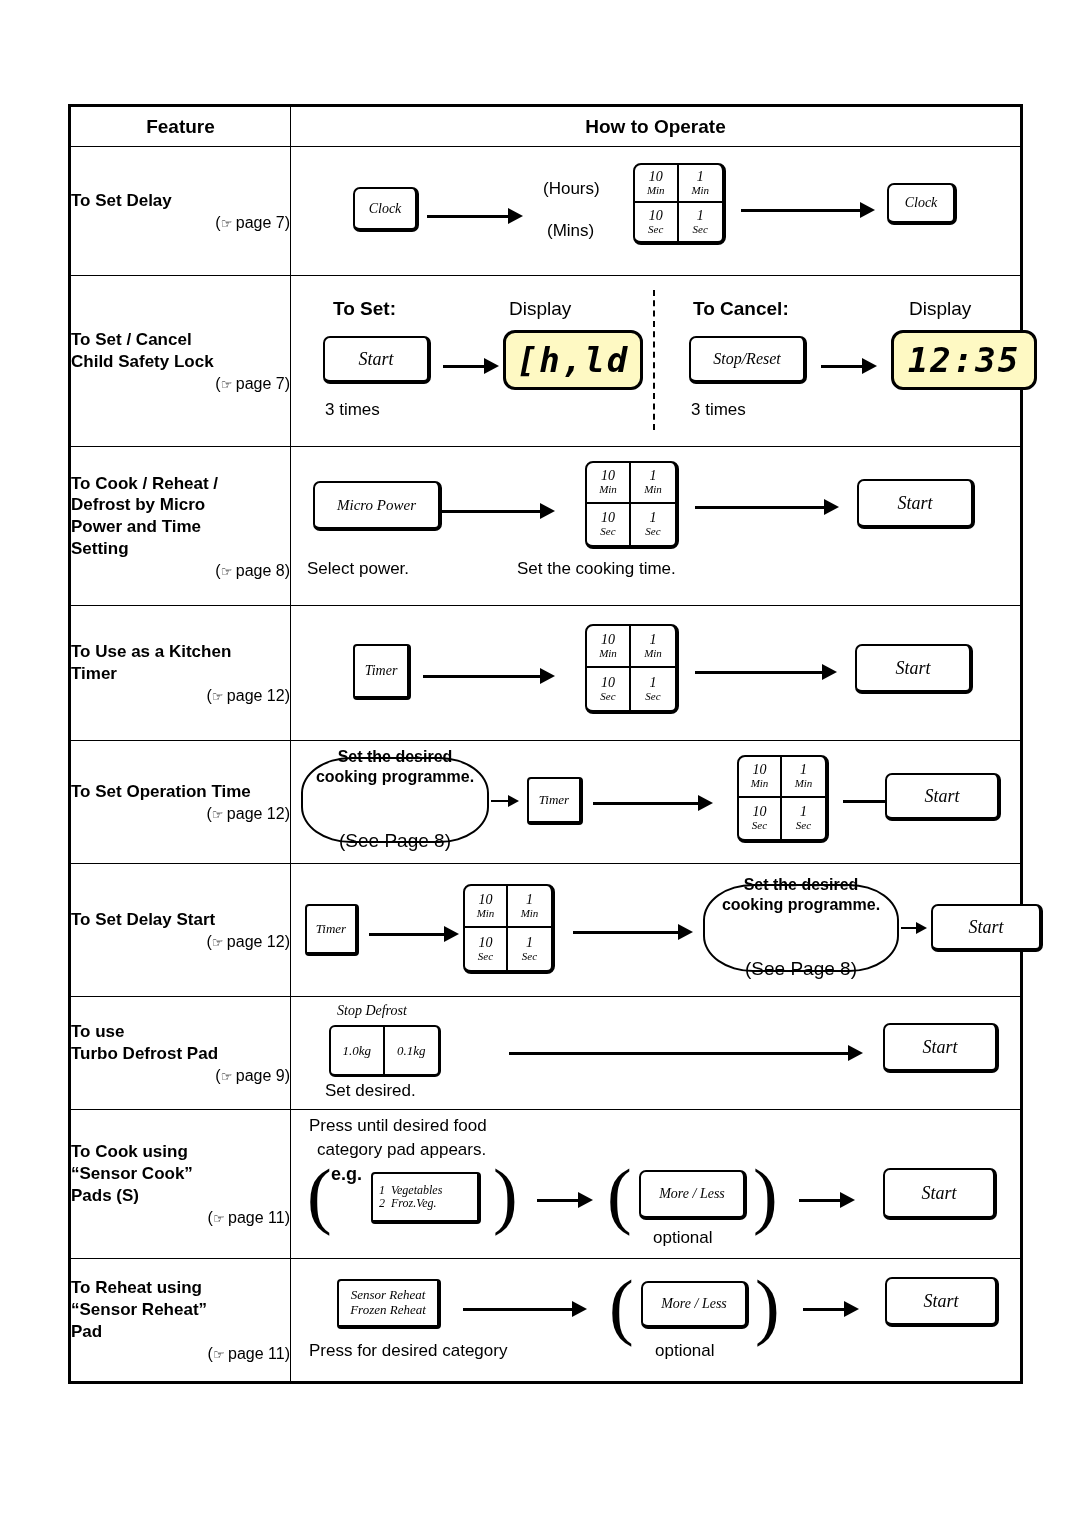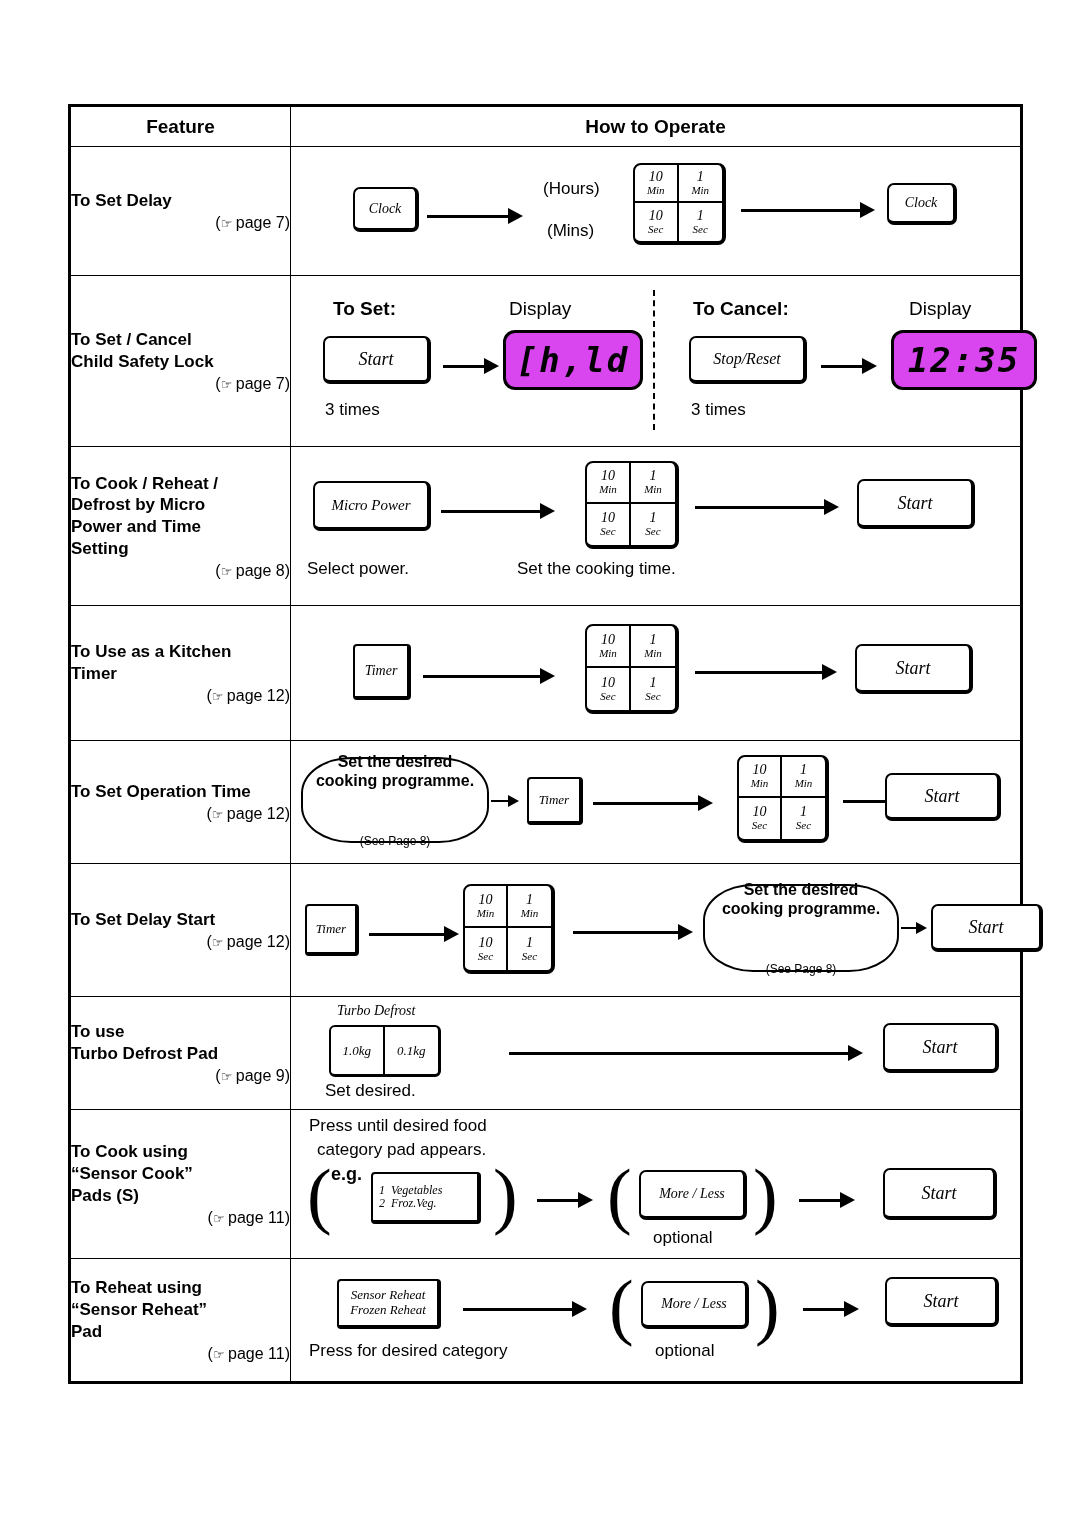--- a/index.html
+++ b/index.html
@@ -92,21 +92,21 @@
   }
   .twopad .k {
     display:flex; align-items:center; justify-content:center;
     font-family: "Liberation Serif", serif; font-style: italic; font-size: 13px;
   }
   .twopad .k:first-child { border-right: 2px solid #000; }
 
   
   .lcd {
     display: inline-flex; align-items: center; justify-content: center;
-    border: 3px solid #000; border-radius: 12px; background: #d946ef;
+    border: 3px solid #000; border-radius: 12px; background: #fef9c3;
     font-family: "DejaVu Sans Mono", monospace;
     font-weight: bold;
     font-style: italic;
     letter-spacing: 2px;
   }
 
   
   .arrow { position: absolute; display: flex; align-items: center; }
   .arrow .shaft { height: 3px; background: #000; }
   .arrow .head {
@@ -125,21 +125,21 @@
   .bubble {
     display: flex; flex-direction: column;
     align-items: center; justify-content: center;
     border: 2.5px solid #000;
     border-radius: 50px / 36px;
     background: #fff;
     text-align: center;
     line-height: 1.2;
   }
   .bubble .b1 { font-weight: bold; font-size: 16px; }
-  .bubble .b2 { font-weight: normal; font-size: 12px; margin-top: 44px; }
+  .bubble .b2 { font-weight: normal; font-size: 19px; margin-top: 44px; }
 
   
   .paren {
     position: absolute;
     font-family: "Liberation Serif", serif;
     font-weight: normal;
     color: #000;
     line-height: 1;
   }
 
@@ -258,21 +258,21 @@
       <tr>
         <td class="feat-cell">
           <div class="feat-title">To Cook / Reheat /
 Defrost by Micro
 Power and Time
 Setting</div>
           <div class="feat-page">(<span class="hand">☞</span> <span>page 8)</span></div>
         </td>
         <td class="ops">
           <div style="position:relative;height:158px;">
-            <div class="btn abs" style="left:22px;top:34px;width:118px;height:50px;font-size:15px;">
+            <div class="btn abs" style="left:22px;top:34px;width:129px;height:50px;font-size:15px;">
               <span>Micro Power</span>
             </div>
             <div class="arrow" style="left:150px;top:56px;">
               <div class="shaft" style="width:100px;"></div>
                   <div class="head"></div>
             </div>
             <div class="keypad abs" style="left:294px;top:14px;width:94px;height:88px;">
               <div class="k">
                     <span class="big">10</span>
                     <span class="sm">Min</span>
@@ -452,21 +452,21 @@
       </tr>
 
       <tr>
         <td class="feat-cell">
           <div class="feat-title">To use
   Turbo Defrost Pad</div>
           <div class="feat-page">(<span class="hand">☞</span> <span>page 9)</span></div>
         </td>
         <td class="ops">
           <div style="position:relative;height:112px;">
-            <div class="abs" style="left:46px;top:6px;font-family:'Liberation Serif',serif;font-style:italic;font-size:14px;">Turbo Defrost</div>
+            <div class="abs" style="left:46px;top:6px;font-family:'Liberation Serif',serif;font-style:italic;font-size:14px;">Stop Defrost</div>
             <div class="twopad abs" style="left:38px;top:28px;width:112px;height:52px;">
               <div class="k">1.0kg</div>
               <div class="k">0.1kg</div>
             </div>
             <div class="arrow" style="left:218px;top:48px;">
               <div class="shaft" style="width:340px;"></div>
                   <div class="head"></div>
             </div>
             <div class="btn abs" style="left:592px;top:26px;width:116px;height:50px;font-size:18px;">
               <span>Start</span>

